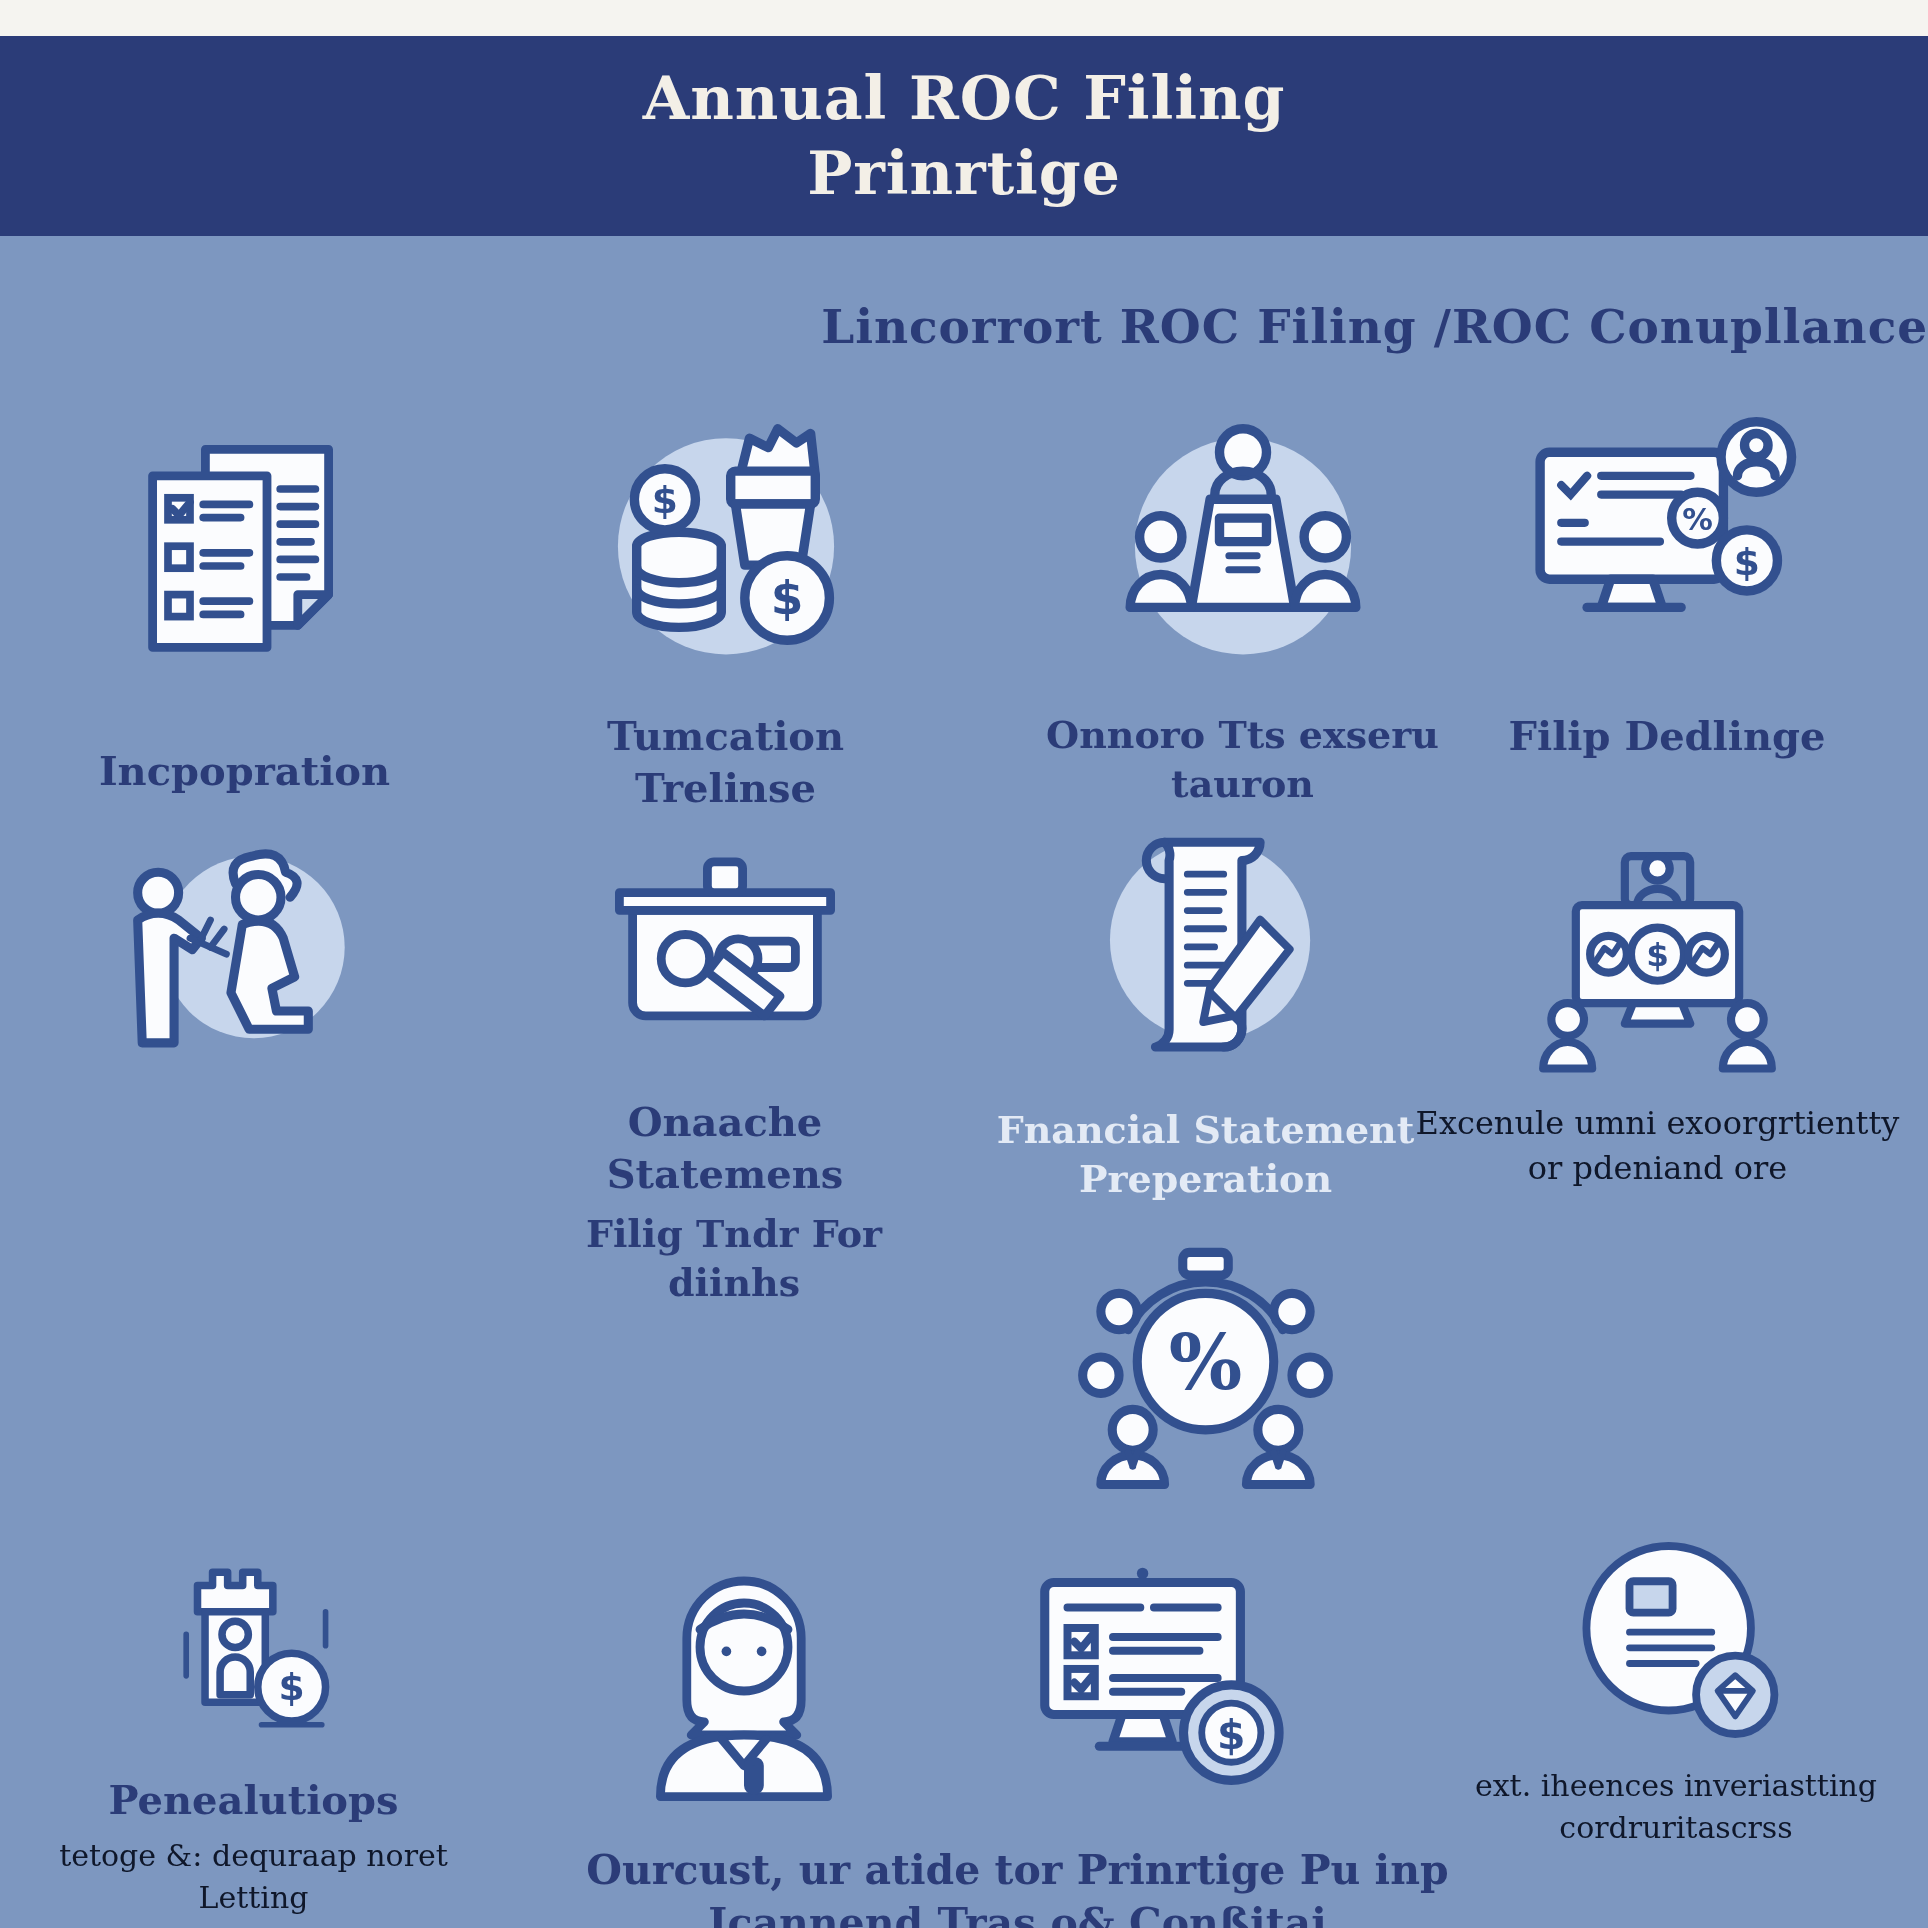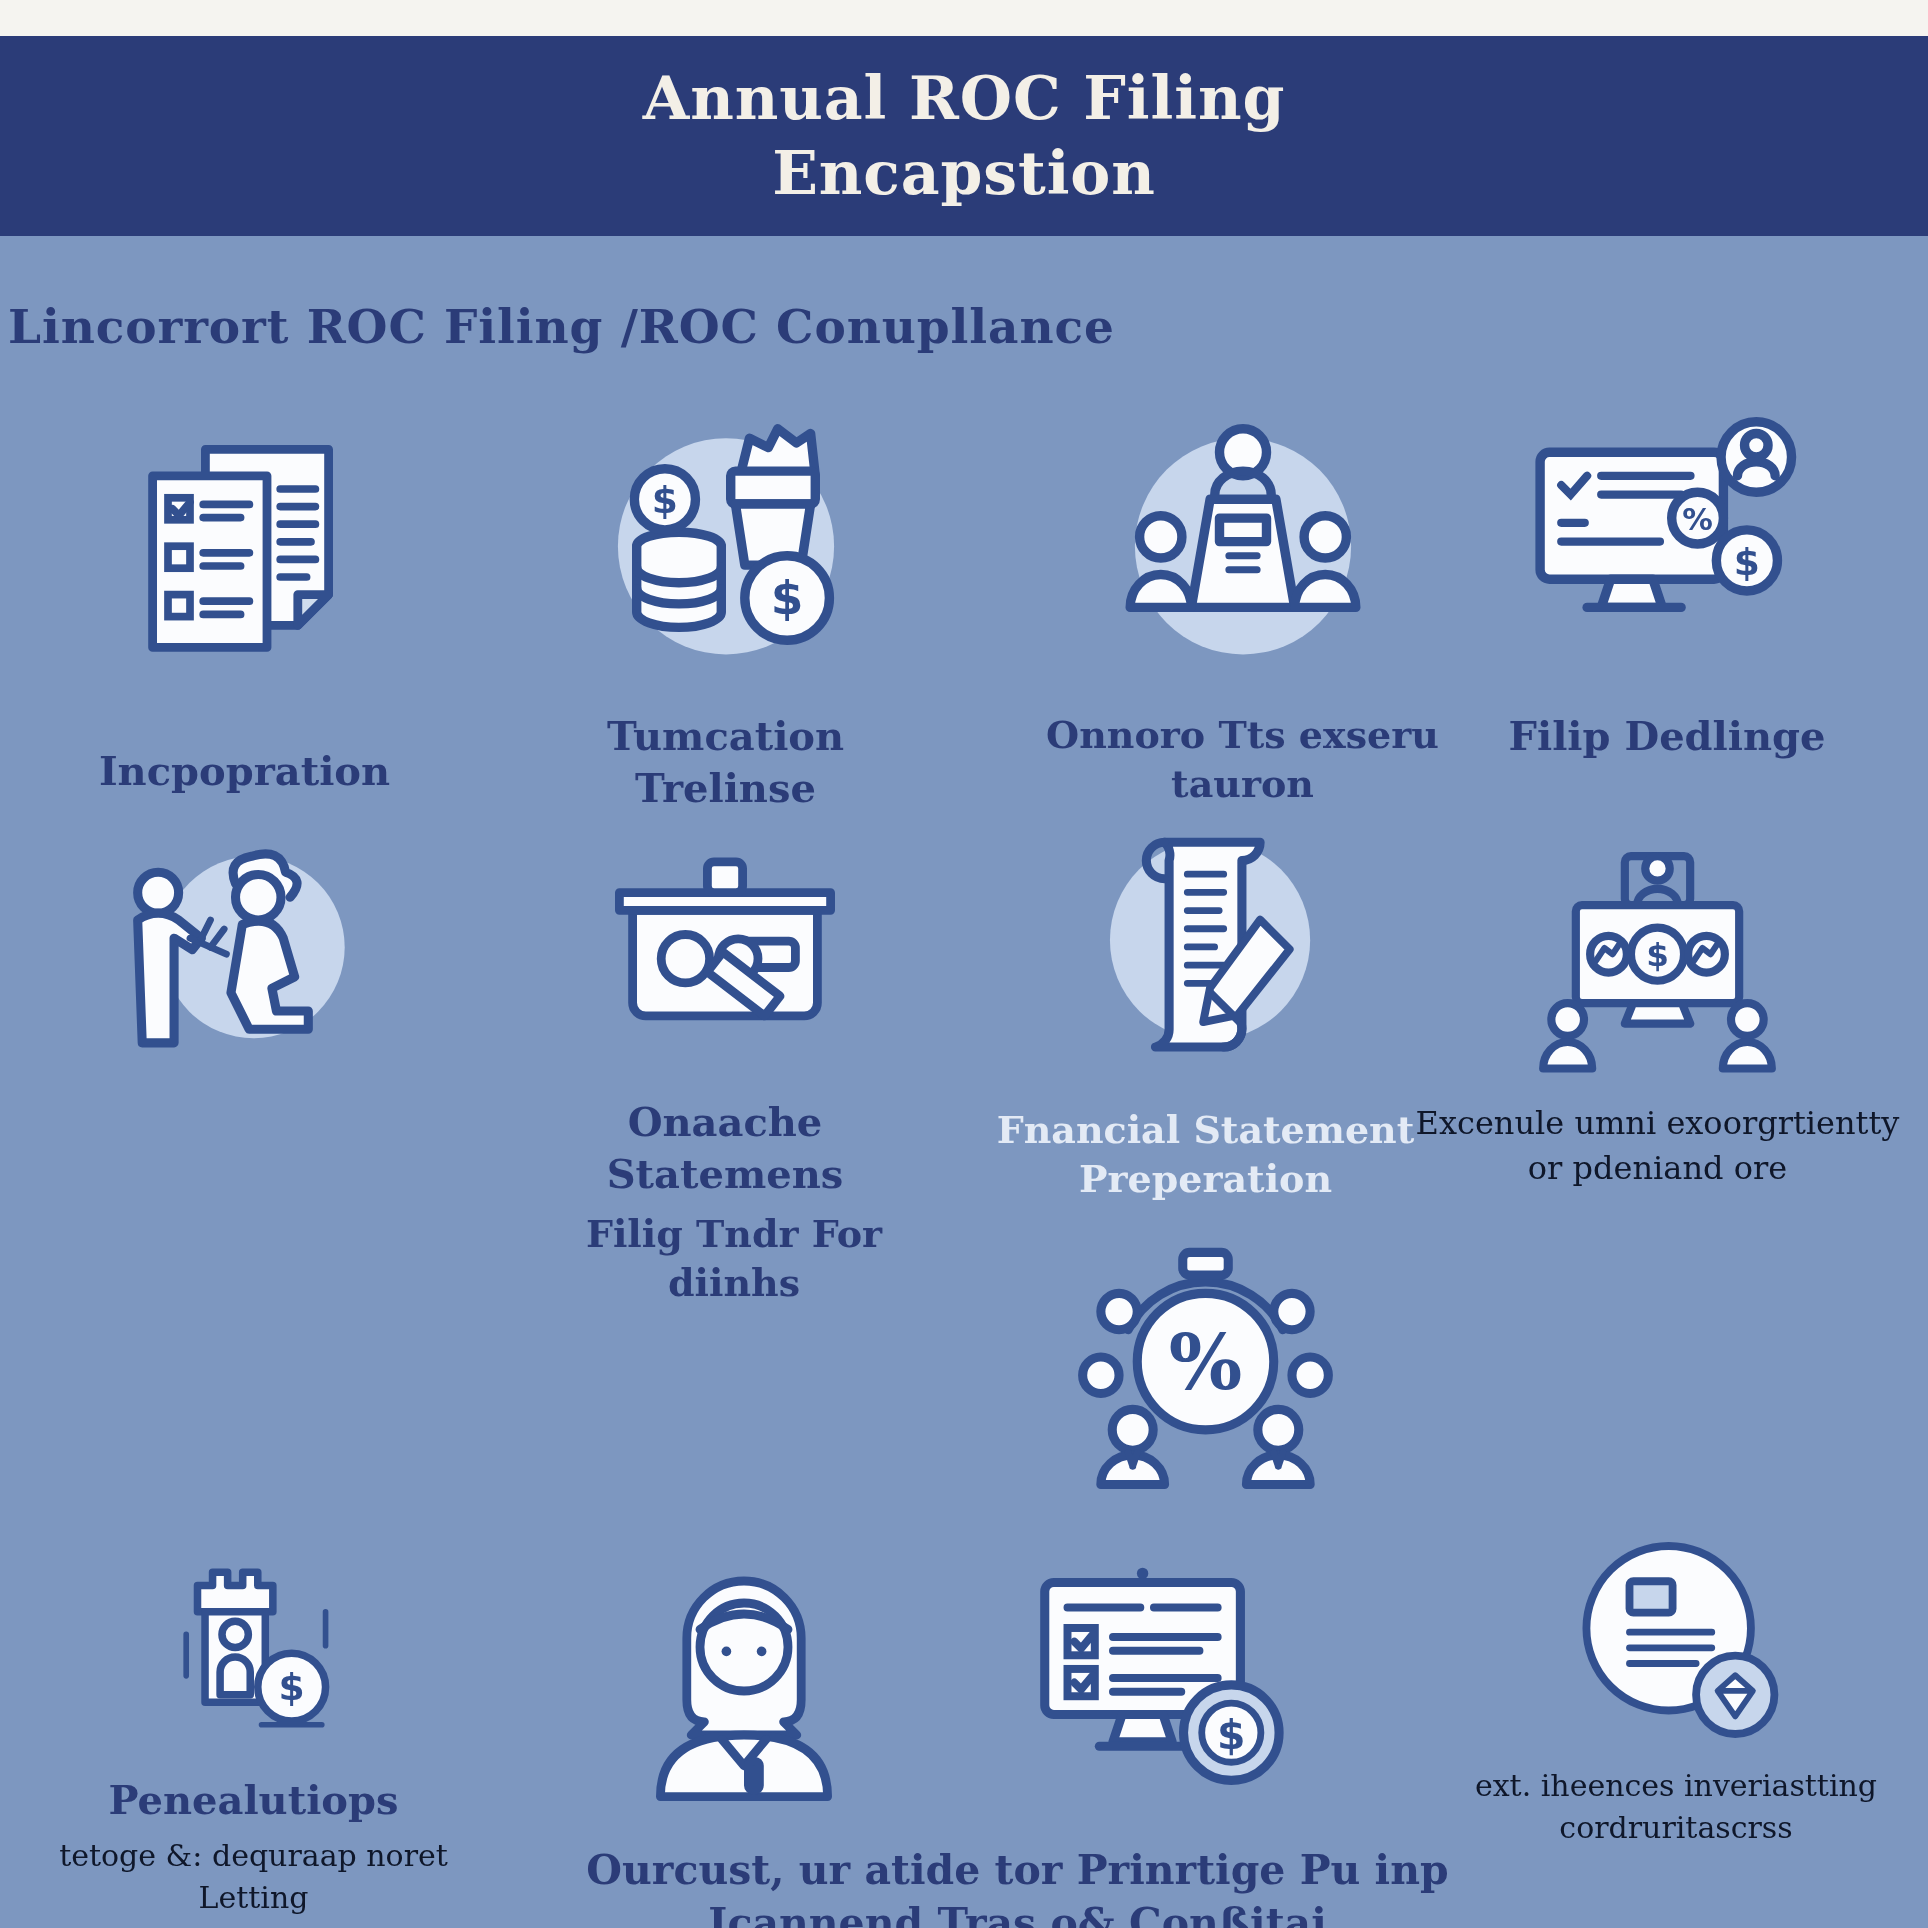--- a/index.html
+++ b/index.html
@@ -12,21 +12,21 @@
   .top-strip { position:absolute; left:0; top:0; width:100%; height:36px; background:#f5f4f0; }
   .banner {
     position:absolute; left:0; top:36px; width:100%; height:200px;
     background:var(--banner,#2b3c78); display:flex; align-items:center; justify-content:center;
   }
   .banner h1 {
     color:#f3efe7; font-size:60px; line-height:1.25; text-align:center;
     white-space:pre-line; letter-spacing:0.9px; font-weight:bold;
   }
   .subtitle {
-    position:absolute; top:299px; left:0; width:100%; text-align:left;
+    position:absolute; top:299px; left:0; width:100%; text-align:right;
     color:var(--navy,#2b3c78); font-size:47px; font-weight:bold; letter-spacing:0.9px;padding-left:8px;
   }
   .cell { position:absolute; display:flex; flex-direction:column; align-items:center; text-align:center; }
   .icon { display:flex; align-items:center; justify-content:center; }
   .label {
     margin-top:13px; color:var(--navy,#2b3c78); font-weight:bold; font-size:40px;
     line-height:1.3; white-space:pre-line;
   }
   .label.small { font-size:38px; }
   .label-light {
@@ -44,21 +44,21 @@
 </style>
 </head>
 <body>
 
 <div id="canvas">
 
   <div class="top-strip"></div>
 
   <div class="banner">
     <h1>Annual ROC Filing
-Encapstion</h1>
+Prinrtige</h1>
   </div>
 
   <div class="subtitle">Lincorrort ROC Filing /ROC Conupllance</div>
 
   <div class="cell" style="left:56px; top:414px; width:377px;gap:36px;">
     <div class="icon" style="height:282px;">
       <svg width="264" height="264" viewBox="0 0 120 120">
         <g fill="#fbfcfe" stroke="#32508f" stroke-width="4" stroke-linejoin="round" stroke-linecap="round">
           <path d="M42 12 H98 V78 L84 92 H42 Z"></path>
           <path d="M98 78 H84 V92 Z" fill="#cfdced"></path>

